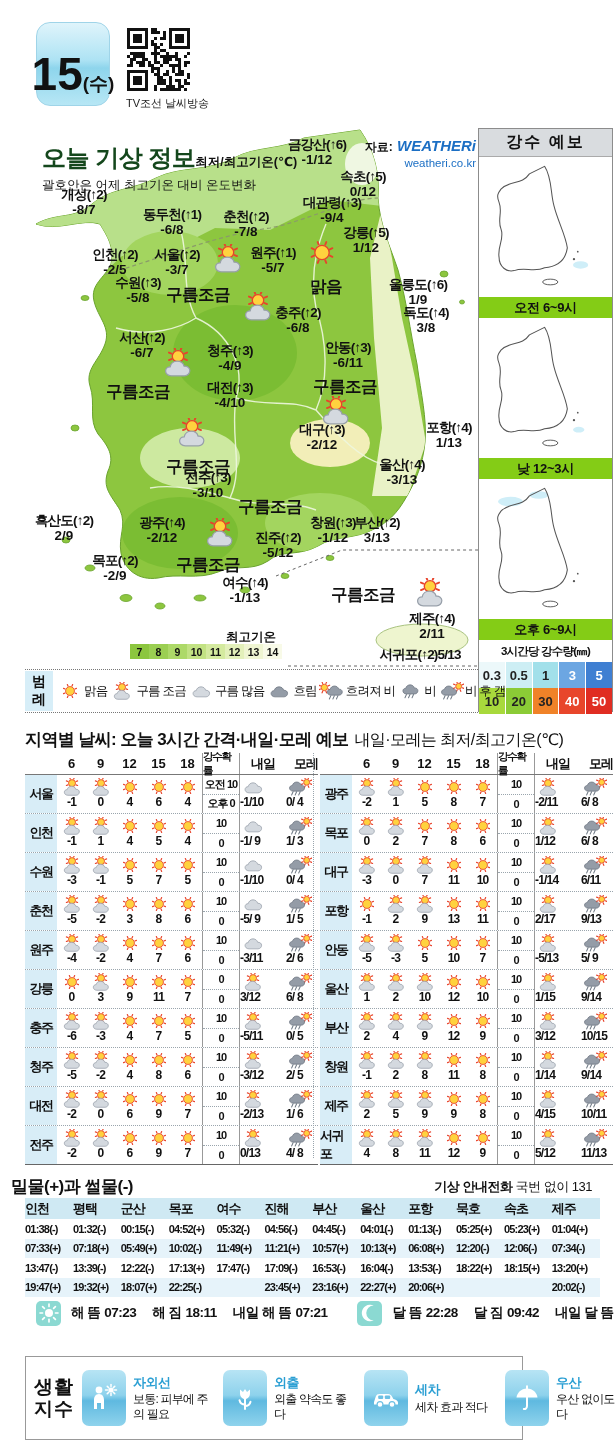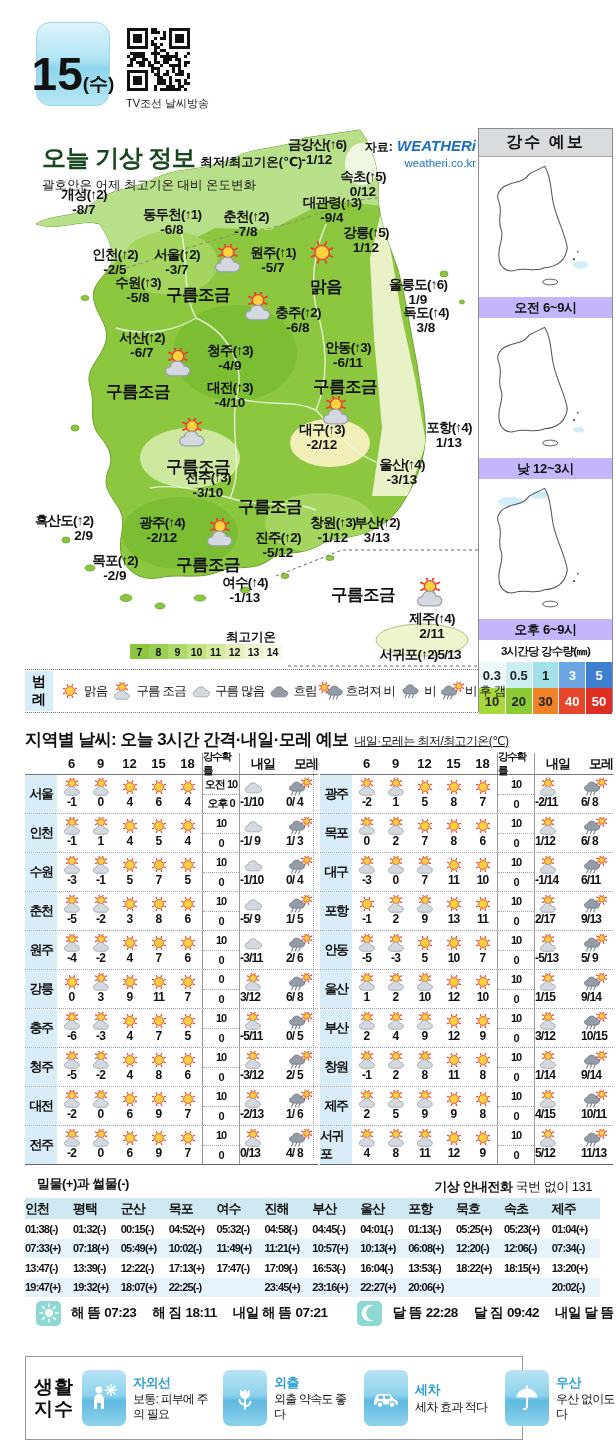--- a/index.html
+++ b/index.html
@@ -14,21 +14,21 @@
   #date-tile .day{font-size:46px;font-weight:700;line-height:1;}
   #date-tile .wd{font-size:19px;font-weight:700;line-height:1.35;}
   #qr-box{left:127px;top:28px;}
   #qr-caption{left:126px;top:96px;font-size:11px;color:#222;}
 
   
   #map-wrap{left:30px;top:128px;width:448px;height:584px;}
   #map-wrap svg.korea{position:absolute;left:0;top:0;}
   .map-title-block{position:absolute;left:12px;top:14px;white-space:nowrap;}
   .map-title{font-size:24px;font-weight:700;color:#14471c;letter-spacing:-0.5px;display:inline;}
-  .map-title-note{font-size:12.5px;font-weight:700;color:#111;margin-left:5px;}
+  .map-title-note{font-size:12.5px;font-weight:700;color:#111;}
   .map-subtitle{font-size:12.5px;color:#111;margin-top:3px;}
   .map-source{position:absolute;right:2px;top:8px;text-align:right;line-height:1.25;}
   .map-source .lbl{font-size:12px;font-weight:700;color:#111;}
   .map-source .logo{font-size:15px;font-weight:700;font-style:italic;color:#1c6fc4;}
   .map-source .url{font-size:11.5px;color:#1c6fc4;}
 
   .map-city{position:absolute;transform:translateX(-50%);text-align:center;line-height:1.08;white-space:nowrap;}
   .mc-line{font-weight:700;font-size:13.5px;letter-spacing:-0.8px;}
   .mc-temp{font-weight:700;font-size:13.5px;}
   .cond{position:absolute;transform:translateX(-50%);font-weight:700;font-size:16.5px;letter-spacing:-0.5px;white-space:nowrap;}
@@ -37,37 +37,37 @@
   .sea-block{position:absolute;transform:translateX(-50%);text-align:center;}
 
   .temp-scale-label{position:absolute;left:196px;top:501px;font-size:12.5px;font-weight:700;}
   #temp-scale{position:absolute;left:100px;top:516px;display:flex;}
   .ts-cell{width:19px;height:15px;display:flex;align-items:center;justify-content:center;font-size:10.5px;font-weight:700;}
 
   
   #precip-panel{left:478px;top:128px;width:135px;height:584px;border:1px solid #8c8c8c;box-sizing:border-box;background:#fff;}
   .pp-title{height:27px;background:#d9dcdf;border-bottom:1px solid #aaa;font-weight:700;font-size:16px;display:flex;align-items:center;justify-content:center;letter-spacing:2px;}
   .pp-map{height:140px;display:flex;align-items:center;justify-content:center;}
-  .pp-period{height:21px;background:#c4b5fd;font-size:13px;font-weight:600;display:flex;align-items:center;justify-content:center;letter-spacing:-0.3px;}
+  .pp-period{height:21px;background:#84cc16;font-size:13px;font-weight:600;display:flex;align-items:center;justify-content:center;letter-spacing:-0.3px;}
   .pp-scale-title{height:22px;font-size:11.5px;font-weight:600;display:flex;align-items:center;justify-content:center;letter-spacing:-0.8px;}
   .pp-scale-row{display:flex;height:26px;}
   .pp-cell{flex:1;display:flex;align-items:center;justify-content:center;font-weight:700;font-size:13px;border-right:1px solid #fff;}
   .pp-cell:last-child{border-right:none;}
 
   
   #legend-row{left:25px;top:669px;width:453px;height:42px;border-top:1px dotted #777;border-bottom:1px dotted #777;
     display:flex;align-items:center;}
   .legend-chip{background:#d7eef8;font-weight:700;font-size:14px;padding:2px 7px;margin-right:4px;}
   .legend-item{display:flex;align-items:center;margin-right:2px;}
   .legend-item .txt{font-size:12.5px;letter-spacing:-0.8px;margin-left:1px;white-space:nowrap;}
 
   
   #forecast-title{left:25px;top:728px;width:580px;white-space:nowrap;}
   #forecast-title .t{font-size:17px;font-weight:700;letter-spacing:-0.6px;}
-  #forecast-title .n{font-size:12px;letter-spacing:-0.6px;margin-left:6px;text-decoration:underline;}
+  #forecast-title .n{font-size:16px;letter-spacing:-0.6px;margin-left:6px;}
   .ftable{position:absolute;top:753px;width:293px;border-bottom:1px solid #666;}
   #forecast-left{left:25px;} #forecast-right{left:320px;}
   .f-row{display:flex;height:38px;border-bottom:1px dotted #9aa5ad;position:relative;}
   .f-row:last-child{border-bottom:none;}
   .f-head{height:21px;border-bottom:1px solid #777;}
   .f-city{width:32px;display:flex;align-items:center;justify-content:center;font-weight:700;font-size:13px;letter-spacing:-1.5px;flex-shrink:0;}
   .f-row:not(.f-head) .f-city{background:#d8edf7;}
   .f-cell{width:29px;display:flex;flex-direction:column;align-items:center;justify-content:center;flex-shrink:0;}
   .f-prob{width:38px;border-left:1px solid #999;border-right:1px solid #999;display:flex;flex-direction:column;flex-shrink:0;box-sizing:border-box;}
   .f-prob .pa,.f-prob .pb{flex:1;display:flex;align-items:center;justify-content:center;font-weight:700;font-size:11px;letter-spacing:-1px;white-space:nowrap;}
@@ -75,21 +75,21 @@
   .f-tom{width:46px;flex-shrink:0;}
   .f-aft{width:40px;flex-shrink:0;}
   .f-tom,.f-aft{display:flex;flex-direction:column;justify-content:center;}
   .f-t{font-weight:700;font-size:12px;letter-spacing:-0.8px;white-space:nowrap;line-height:1.1;}
   .f-hh{font-weight:700;font-size:13px;align-items:center;justify-content:center;}
   .f-head .f-prob{font-size:10.5px;letter-spacing:-1.2px;display:flex;flex-direction:row;align-items:center;justify-content:center;font-weight:700;}
   .f-head .f-tom,.f-head .f-aft{font-weight:700;font-size:13px;letter-spacing:-1px;}
   #ftable-divider{left:313px;top:753px;width:0;height:405px;border-left:1px dotted #9aa5ad;}
 
   
-  #tide-title{left:37px;top:1175px;font-size:13px;font-weight:700;letter-spacing:-0.5px;}
+  #tide-title{left:11px;top:1175px;font-size:17px;font-weight:700;letter-spacing:-0.5px;}
   #tide-phone{left:300px;top:1178px;width:292px;text-align:right;font-size:13px;letter-spacing:-0.5px;}
   #tide-phone .b{font-weight:700;}
   #tide-table{left:25px;top:1198px;width:575px;}
   .tide-row{display:flex;height:19.5px;}
   .tide-row.hd{height:21px;background:#cfe9f3;}
   .tide-row:nth-child(odd):not(.hd){background:#e6f3fa;}
   .tide-cell{width:47.9px;display:flex;align-items:center;font-size:11px;font-weight:700;letter-spacing:-0.8px;white-space:nowrap;flex-shrink:0;}
   .tide-row.hd .tide-cell{font-size:13px;letter-spacing:-1px;}
 
   
@@ -403,21 +403,21 @@
         <div class="mc-temp">1/13</div>
       </div>
       <div class="map-city" style="left: 372px; top: 330px;">
         <div class="mc-line">울산(↑4)</div>
         <div class="mc-temp">-3/13</div>
       </div>
       <div class="map-city" style="left: 178px; top: 343px;">
         <div class="mc-line">전주(↑3)</div>
         <div class="mc-temp">-3/10</div>
       </div>
-      <div class="map-city" style="left: 34px; top: 386px; text-align: right;">
+      <div class="map-city" style="left: 34px; top: 386px;">
         <div class="mc-line">흑산도(↑2)</div>
         <div class="mc-temp">2/9</div>
       </div>
       <div class="map-city" style="left: 132px; top: 388px;">
         <div class="mc-line">광주(↑4)</div>
         <div class="mc-temp">-2/12</div>
       </div>
       <div class="map-city" style="left: 248px; top: 403px;">
         <div class="mc-line">진주(↑2)</div>
         <div class="mc-temp">-5/12</div>
@@ -2971,21 +2971,21 @@
       <div class="tide-cell">묵호</div>
       <div class="tide-cell">속초</div>
       <div class="tide-cell">제주</div>
     </div>
     <div class="tide-row">
       <div class="tide-cell">01:38(-)</div>
       <div class="tide-cell">01:32(-)</div>
       <div class="tide-cell">00:15(-)</div>
       <div class="tide-cell">04:52(+)</div>
       <div class="tide-cell">05:32(-)</div>
-      <div class="tide-cell">04:58(-)</div>
+      <div class="tide-cell">04:56(-)</div>
       <div class="tide-cell">04:45(-)</div>
       <div class="tide-cell">04:01(-)</div>
       <div class="tide-cell">01:13(-)</div>
       <div class="tide-cell">05:25(+)</div>
       <div class="tide-cell">05:23(+)</div>
       <div class="tide-cell">01:04(+)</div>
     </div>
     <div class="tide-row">
       <div class="tide-cell">07:33(+)</div>
       <div class="tide-cell">07:18(+)</div>

